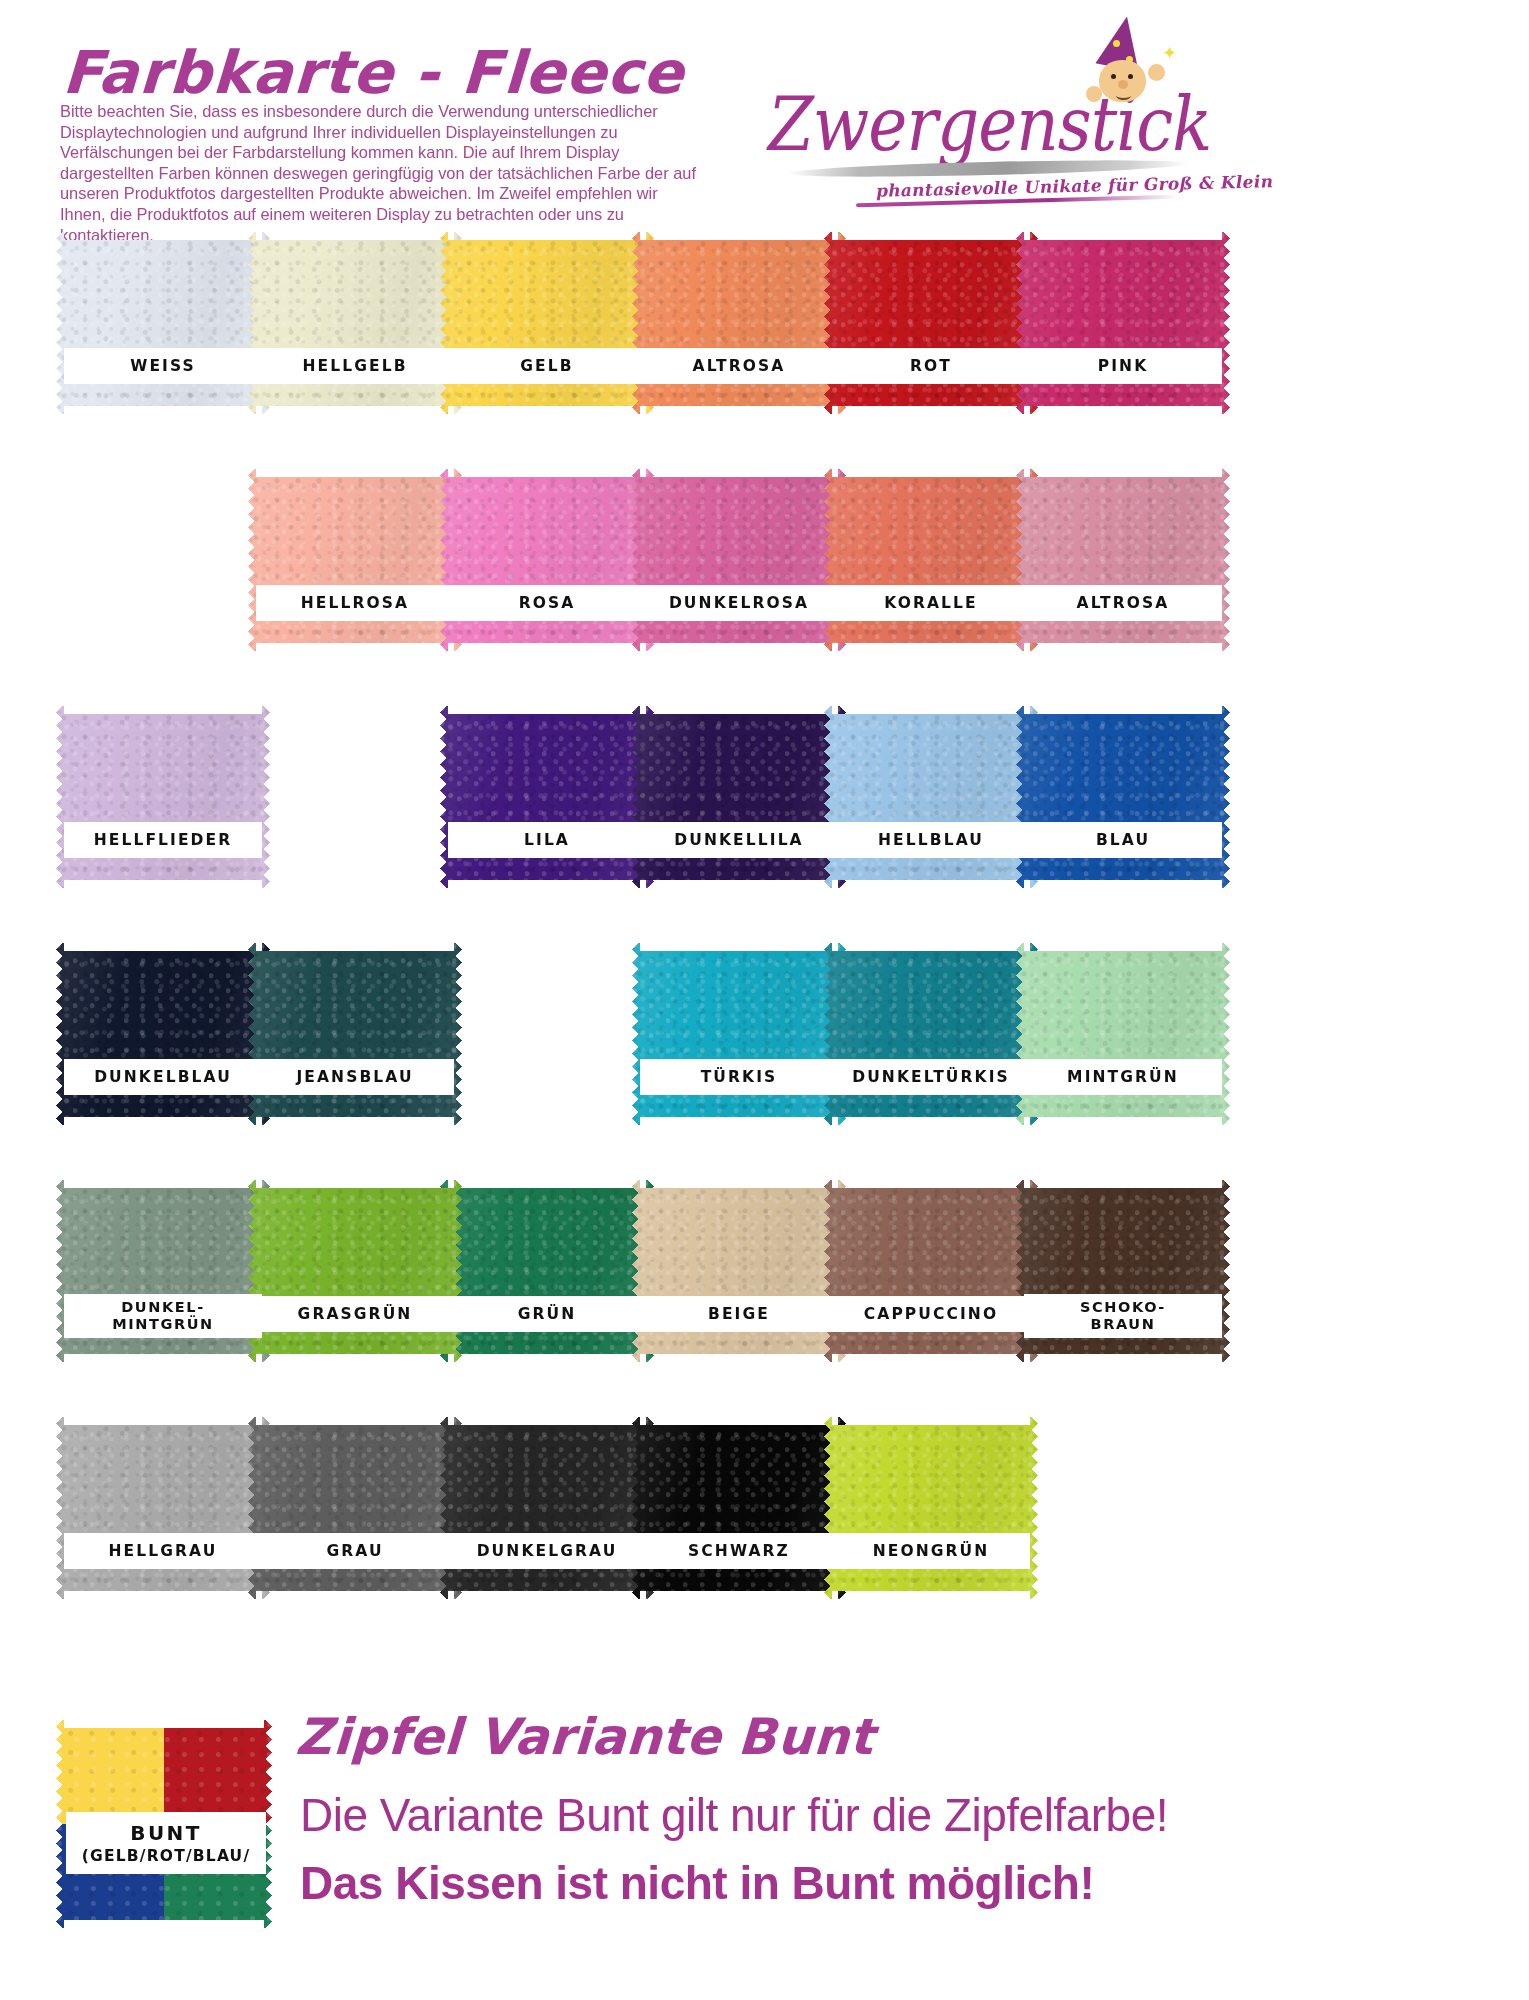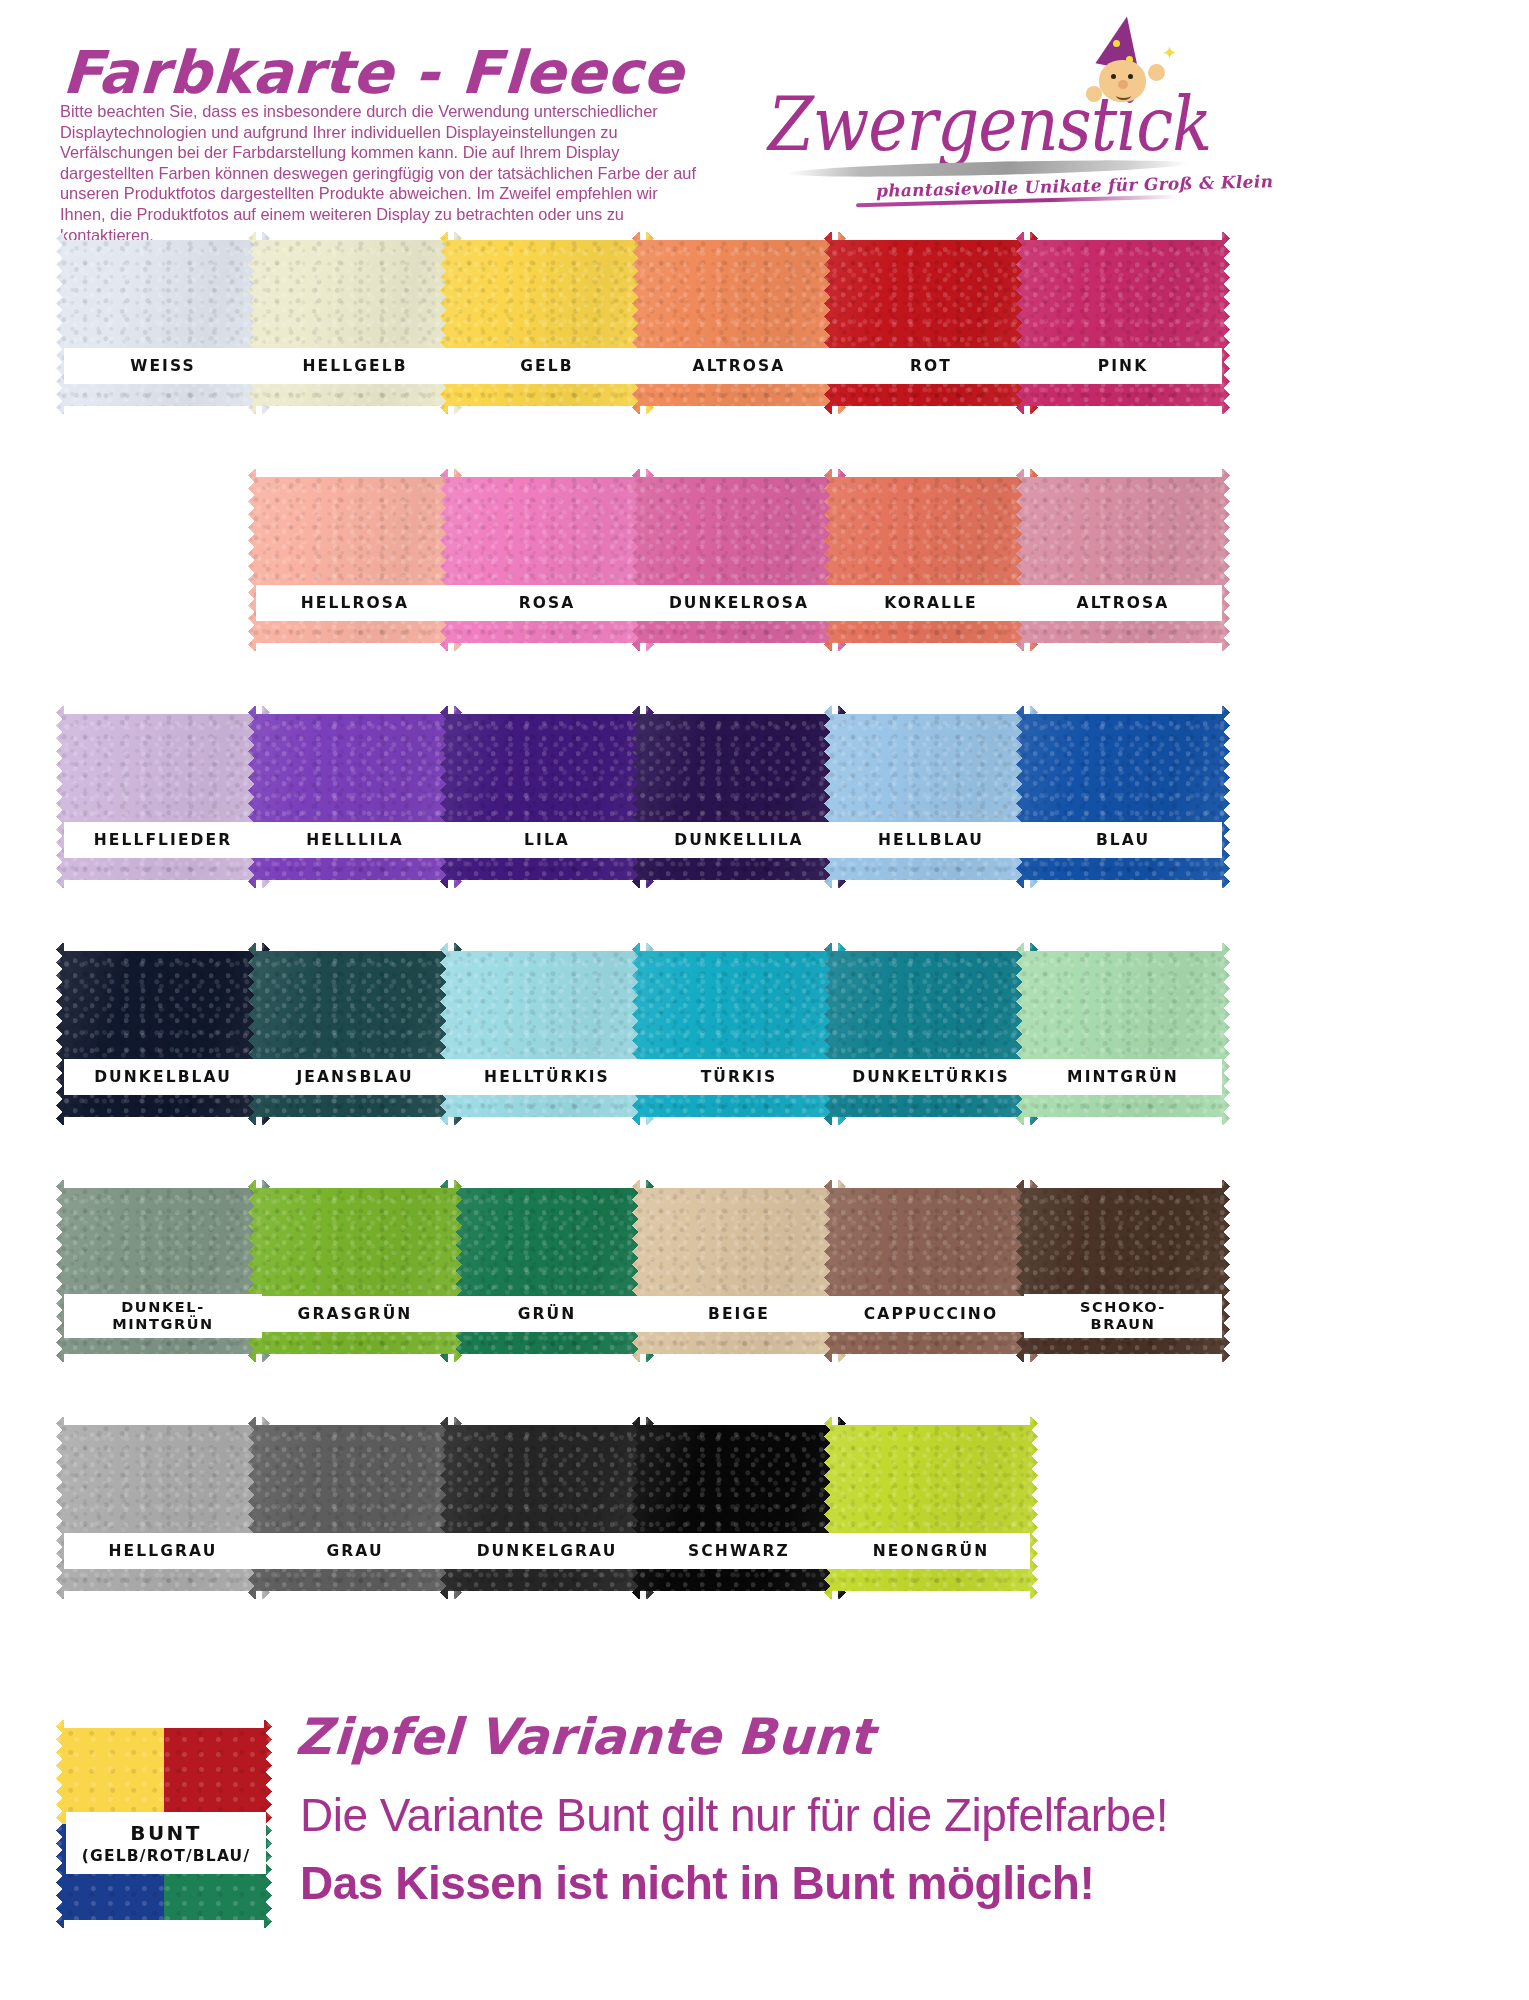--- a/index.html
+++ b/index.html
@@ -326,26 +326,20 @@
         </div>
       </div>
     </div>
     <div class="row">
       <div class="swatch" style="left: 56px; top: 0px;">
         <div class="cloth" style="background: rgb(207, 183, 220);"></div>
         <div class="label">
           <span>HELLFLIEDER</span>
         </div>
       </div>
-      <div class="swatch" style="left: 248px; top: 0px;">
-        <div class="cloth" style="background: rgb(123, 63, 187);"></div>
-        <div class="label">
-          <span>HELLLILA</span>
-        </div>
-      </div>
       <div class="swatch" style="left: 440px; top: 0px; text-decoration: underline;">
         <div class="cloth" style="background: rgb(66, 25, 126);"></div>
         <div class="label">
           <span>LILA</span>
         </div>
       </div>
       <div class="swatch" style="left: 632px; top: 0px;">
         <div class="cloth" style="background: rgb(42, 20, 80);"></div>
         <div class="label">
           <span>DUNKELLILA</span>
@@ -368,26 +362,20 @@
       <div class="swatch" style="left: 56px; top: 0px;">
         <div class="cloth" style="background: rgb(16, 24, 46);"></div>
         <div class="label">
           <span>DUNKELBLAU</span>
         </div>
       </div>
       <div class="swatch" style="left: 248px; top: 0px;">
         <div class="cloth" style="background: rgb(30, 74, 78);"></div>
         <div class="label">
           <span>JEANSBLAU</span>
-        </div>
-      </div>
-      <div class="swatch" style="left: 440px; top: 0px;">
-        <div class="cloth" style="background: rgb(156, 219, 228);"></div>
-        <div class="label">
-          <span>HELLTÜRKIS</span>
         </div>
       </div>
       <div class="swatch" style="left: 632px; top: 0px;">
         <div class="cloth" style="background: rgb(20, 171, 196);"></div>
         <div class="label">
           <span>TÜRKIS</span>
         </div>
       </div>
       <div class="swatch" style="left: 824px; top: 0px;">
         <div class="cloth" style="background: rgb(19, 128, 143);"></div>

